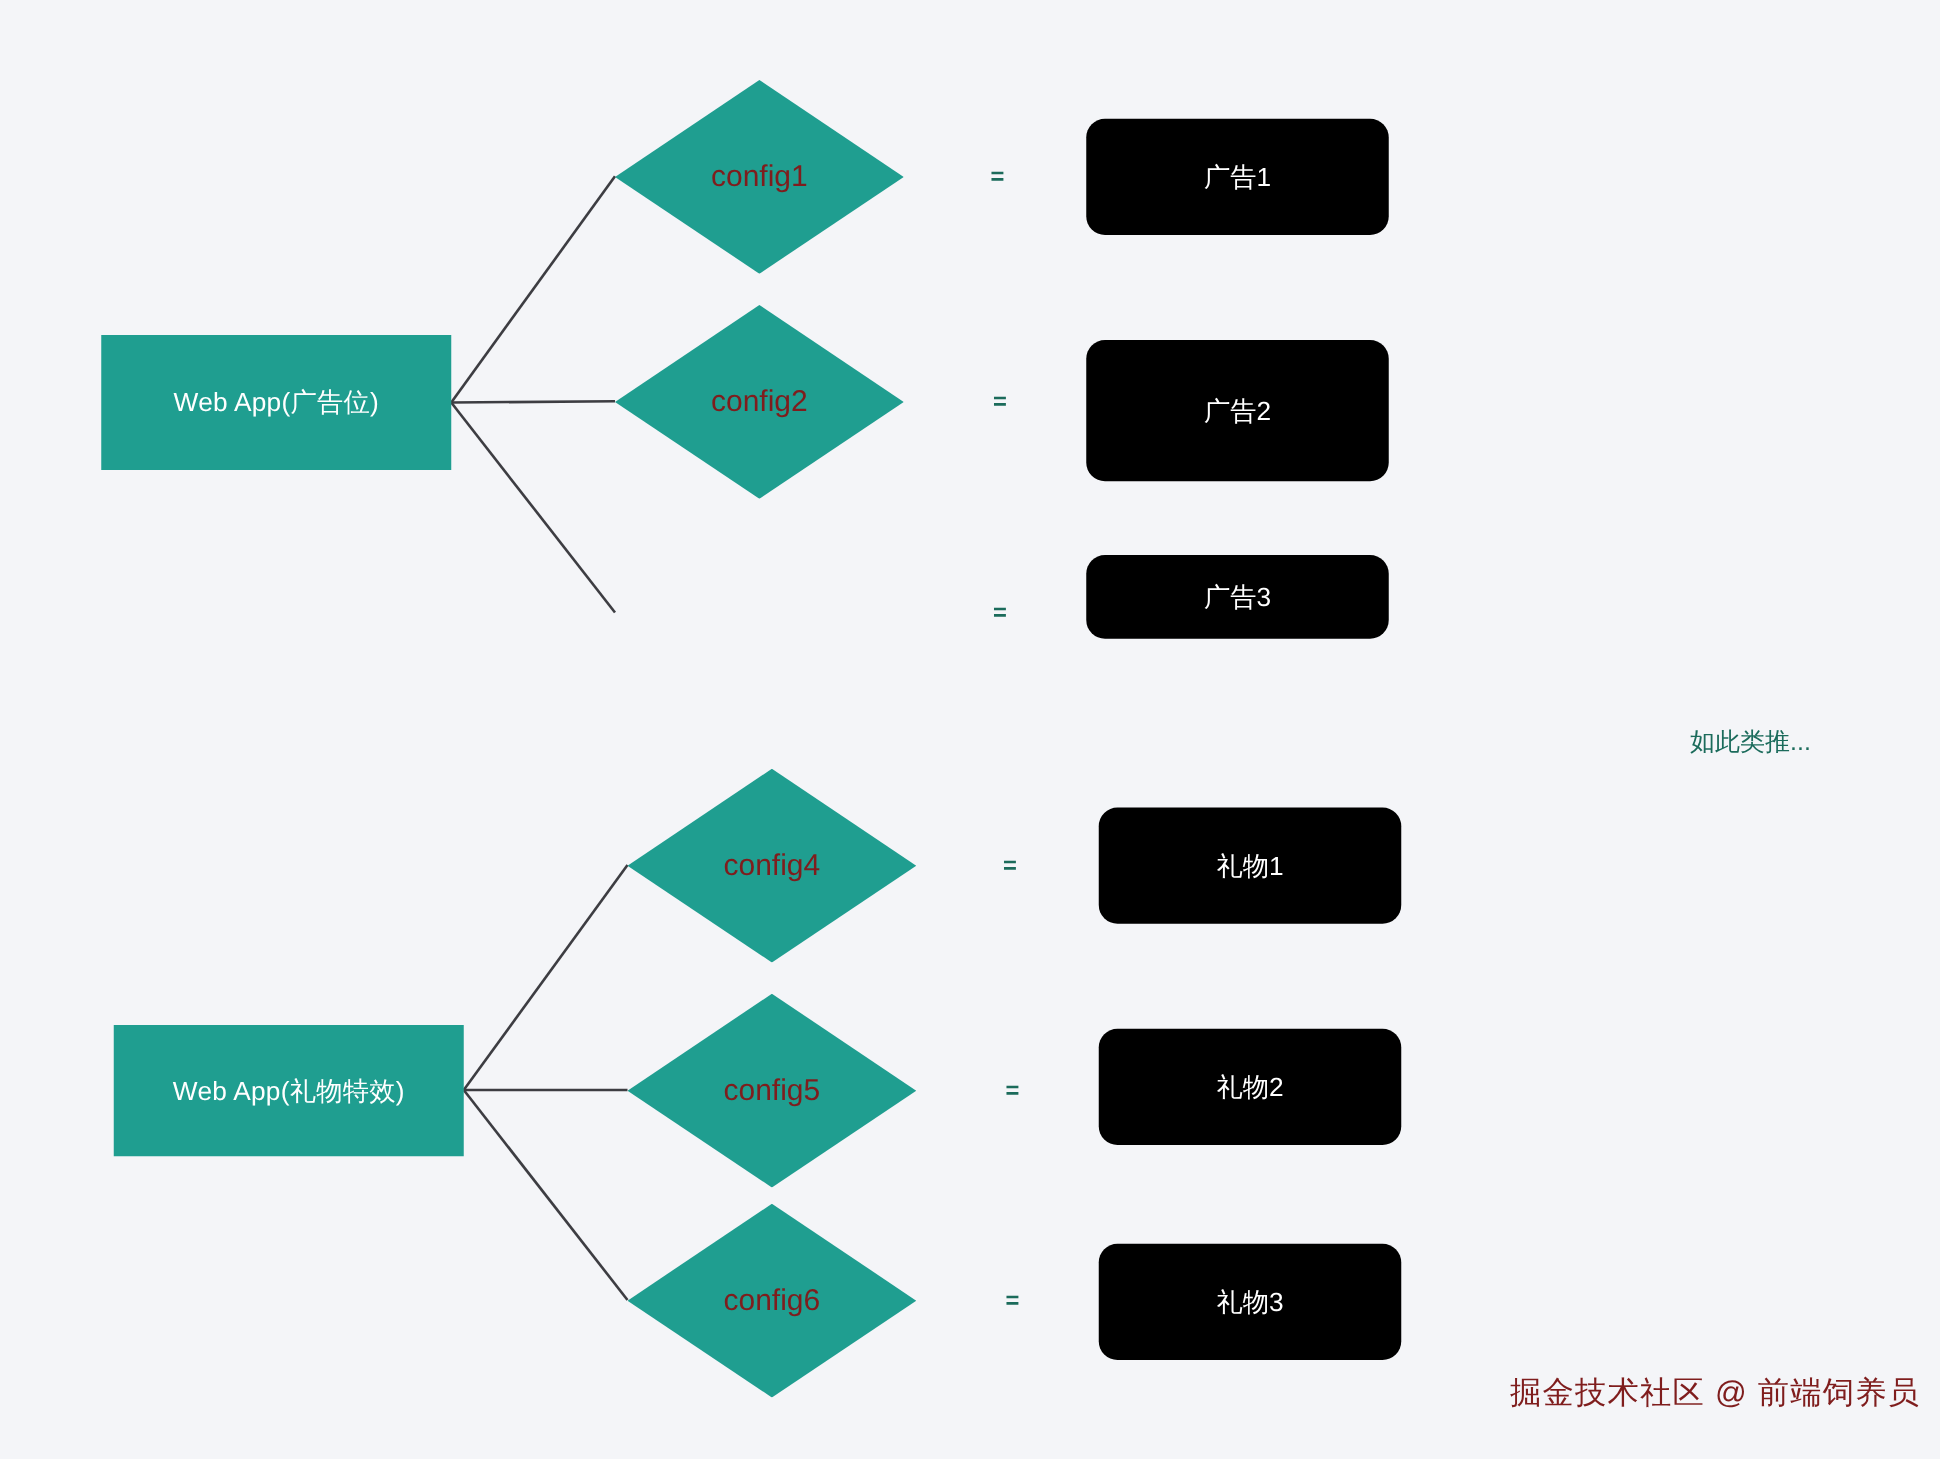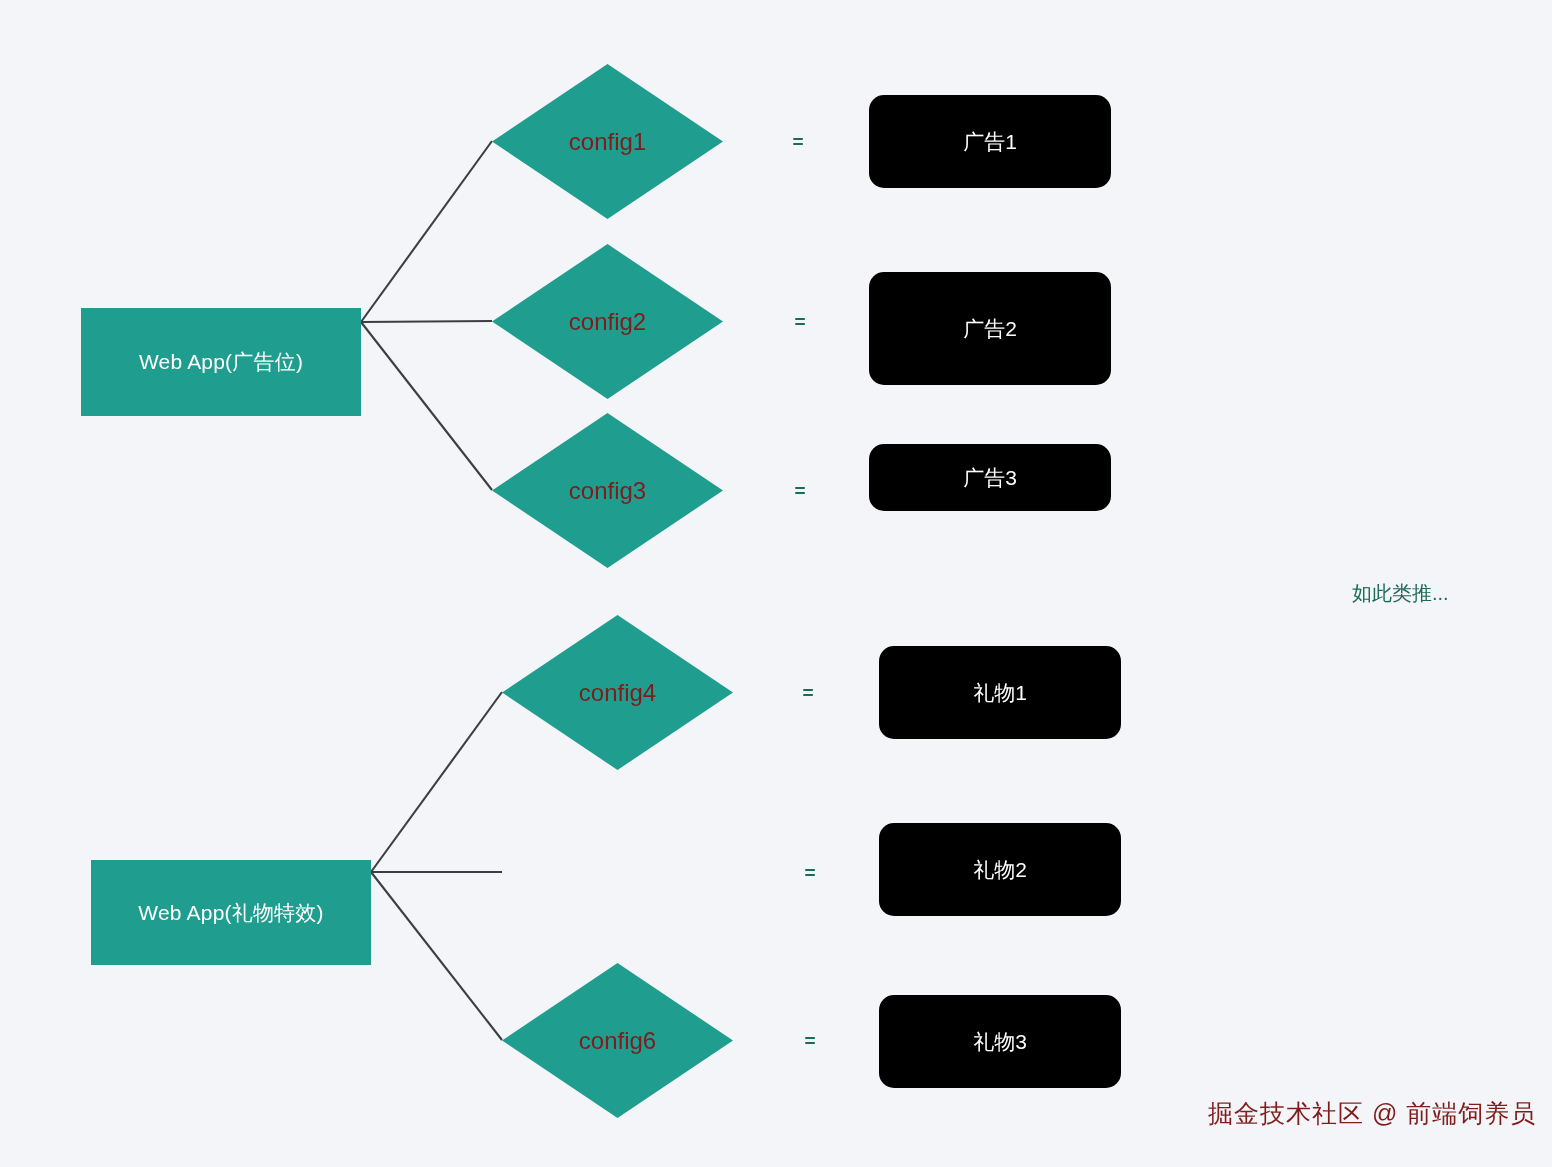--- a/index.html
+++ b/index.html
@@ -32,21 +32,20 @@
   .app-box {
     position: absolute;
     background: #1f9e90;
     color: #ffffff;
     display: flex;
     align-items: center;
     justify-content: center;
     font-size: 21px;
     letter-spacing: 0.2px;
     white-space: nowrap;
-    margin-top: 40px;
   }
 
   
   .diamond {
     position: absolute;
   }
   .diamond svg {
     display: block;
   }
   .diamond .dlabel {
@@ -145,26 +144,20 @@
     </svg>
     <span class="dlabel">config2</span>
   </div>
   <div class="equals" style="left:782px; top:308px; width:36px; height:26px;">
     <span>=</span>
   </div>
   <div class="round-box" style="left:869px; top:272px; width:242px; height:113px;">
     <span>广告2</span>
   </div>
 
-  <div class="diamond" style="left:492px; top:413px; width:231px; height:155px;">
-    <svg width="231" height="155" viewBox="0 0 231 155" xmlns="http://www.w3.org/2000/svg">
-      <polygon points="115.5,0 231,77.5 115.5,155 0,77.5" fill="#1f9e90"></polygon>
-    </svg>
-    <span class="dlabel">config3</span>
-  </div>
   <div class="equals" style="left:782px; top:477px; width:36px; height:26px;">
     <span>=</span>
   </div>
   <div class="round-box" style="left:869px; top:444px; width:242px; height:67px;">
     <span>广告3</span>
   </div>
 
   <div class="note" style="left:1352px; top:580px;">
     <span>如此类推...</span>
   </div>
@@ -179,20 +172,26 @@
     </svg>
     <span class="dlabel">config4</span>
   </div>
   <div class="equals" style="left:790px; top:679px; width:36px; height:26px;">
     <span>=</span>
   </div>
   <div class="round-box" style="left:879px; top:646px; width:242px; height:93px;">
     <span>礼物1</span>
   </div>
 
+  <div class="diamond" style="left:502px; top:795px; width:231px; height:155px;">
+    <svg width="231" height="155" viewBox="0 0 231 155" xmlns="http://www.w3.org/2000/svg">
+      <polygon points="115.5,0 231,77.5 115.5,155 0,77.5" fill="#1f9e90"></polygon>
+    </svg>
+    <span class="dlabel">config5</span>
+  </div>
   <div class="equals" style="left:792px; top:859px; width:36px; height:26px;">
     <span>=</span>
   </div>
   <div class="round-box" style="left:879px; top:823px; width:242px; height:93px;">
     <span>礼物2</span>
   </div>
 
   <div class="diamond" style="left:502px; top:963px; width:231px; height:155px;">
     <svg width="231" height="155" viewBox="0 0 231 155" xmlns="http://www.w3.org/2000/svg">
       <polygon points="115.5,0 231,77.5 115.5,155 0,77.5" fill="#1f9e90"></polygon>

